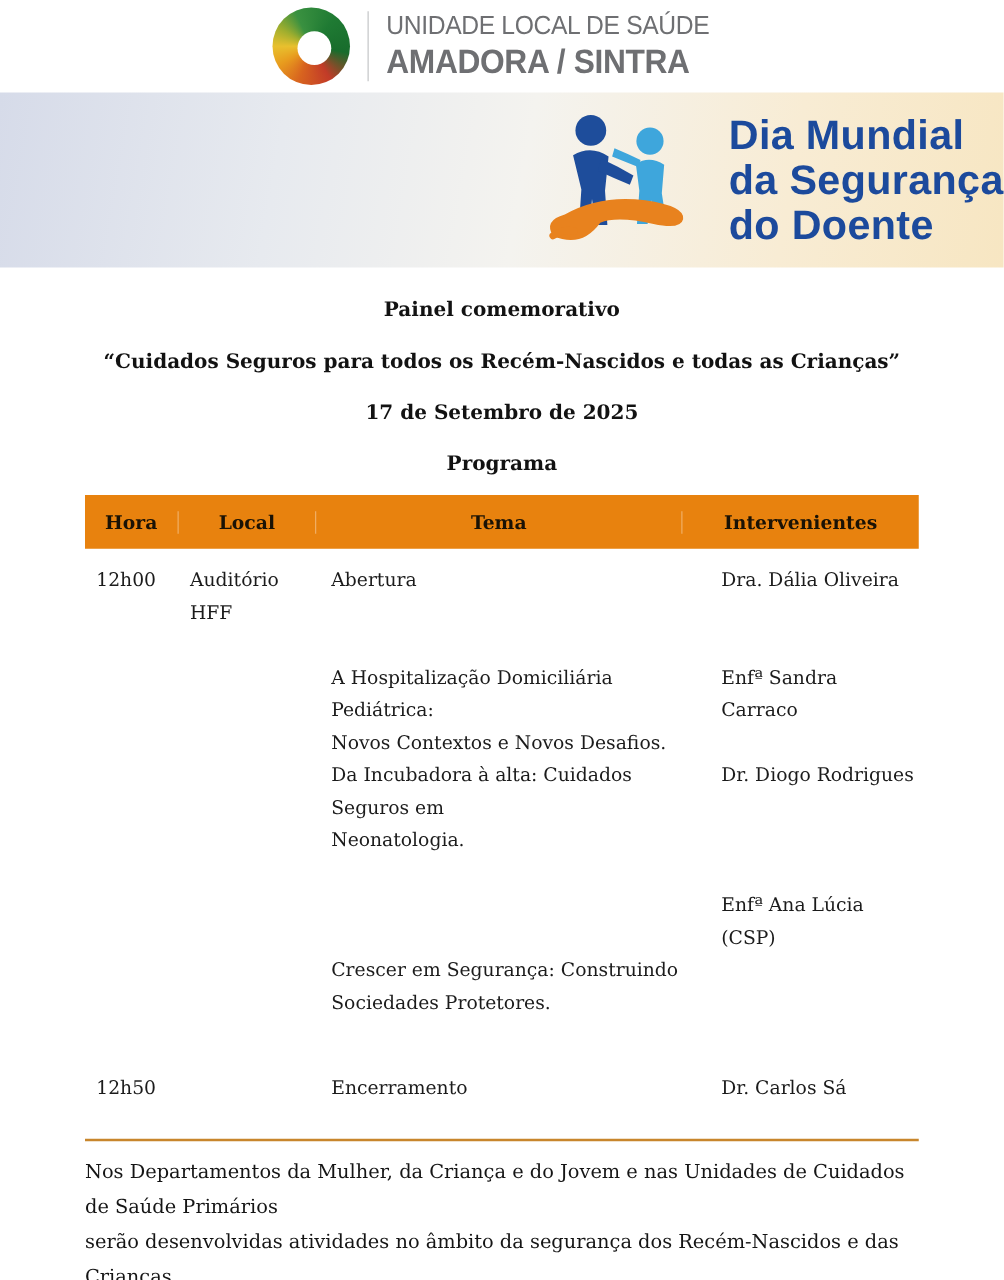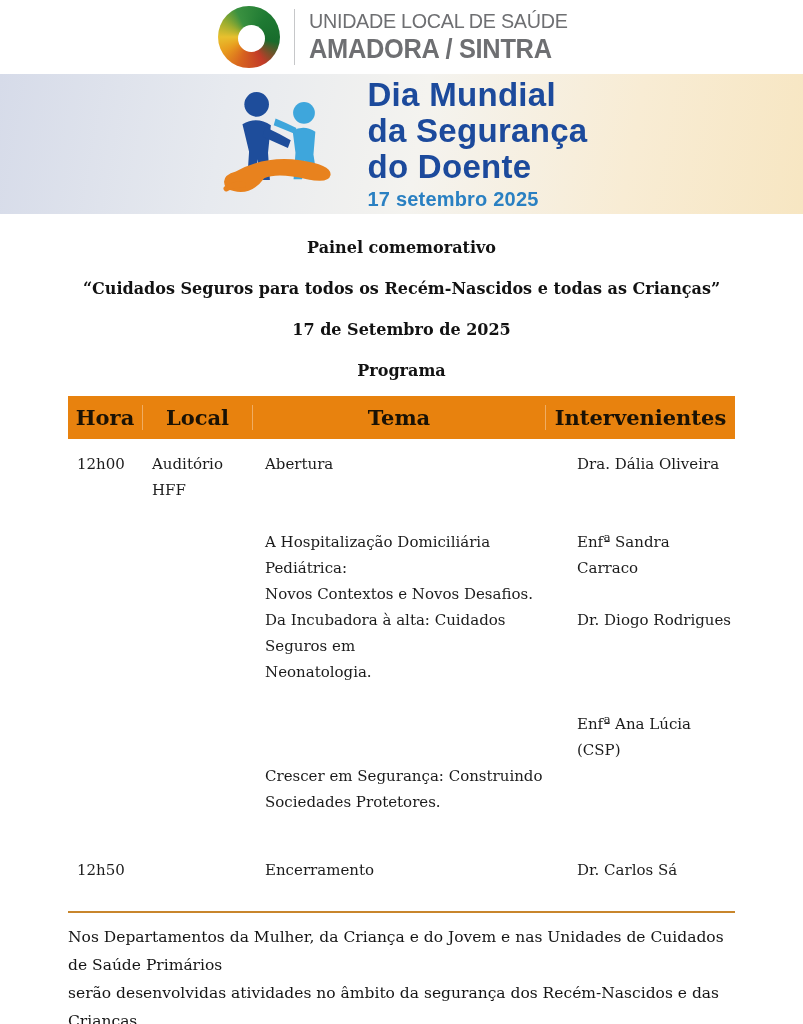--- a/index.html
+++ b/index.html
@@ -25,21 +25,21 @@
   .org-divider{width:1px;height:56px;background:#c6c7c9;}
   .org-text{display:flex;flex-direction:column;justify-content:center;
     font-family:"Liberation Sans", sans-serif;color:#6e6f72;letter-spacing:-0.3px;}
   .org-line1{font-size:21px;font-weight:400;transform:scaleX(.94);transform-origin:left;}
   .org-line2{font-size:27px;font-weight:700;transform:scaleX(.94);transform-origin:left;margin-top:1px;}
 
   
   .banner{
     height:140px;width:803px;
     background:linear-gradient(100deg,#d6dbe9 0%,#e7eaef 28%,#f4f3ef 52%,#f8ecd4 78%,#f7e6c2 100%);
-    display:flex;align-items:center;justify-content:center;gap:10px;
+    display:flex;align-items:center;justify-content:flex-end;gap:10px;
   }
   .banner-art{flex:0 0 auto;margin-top:4px;}
   .banner-text{display:flex;flex-direction:column;}
   .banner-title{
     font-family:"Liberation Sans", sans-serif;font-weight:700;
     font-size:33px;line-height:36px;color:#1c4a9c;letter-spacing:.3px;
   }
   .banner-date{
     font-family:"Liberation Sans", sans-serif;font-weight:700;
     font-size:20px;color:#2a80c2;margin-top:3px;letter-spacing:.2px;
@@ -50,21 +50,21 @@
     text-align:center;font-weight:700;font-size:16px;color:#121212;margin-top:22px;
   }
   .heading.first{margin-top:24px;}
 
   
   .content{width:667px;margin-left:68px;}
   .table-wrap{margin-top:16px;}
   .thead{
     display:grid;grid-template-columns:74px 110px 293px 190px;
     background:#e8820e;height:43px;align-items:center;text-align:center;
-    font-weight:700;font-size:21px;color:#1a1205;
+    font-weight:700;font-size:15px;color:#1a1205;
   }
   .thead .hcell{border-left:1px solid rgba(255,255,255,.35);}
   .thead .hcell:first-child{border-left:none;}
   .tbody{padding-top:12px;}
   .trow{
     display:grid;grid-template-columns:74px 110px 293px 190px;
     font-size:15px;line-height:26px;color:#1b1b1b;
   }
   .cell.c-hora{padding-left:9px;}
   .cell.c-local{padding-left:10px;}
@@ -100,21 +100,20 @@
     <path d="M82,49 Q94,42 106,50 L104,74 L108,100 L99,100 L95,80 L92,100 L83,100 L85,72 Z" fill="#3ea6dc"></path>
     <path d="M84,52 Q72,47 62,43 L64,36 Q76,41 86,46 Z" fill="#3ea6dc"></path>
 
     <path d="M12,110 Q4,97 22,92 Q52,75 90,80 Q124,85 122,96 Q120,105 97,100 Q66,93 52,99 Q36,121 12,110 Z" fill="#e8821e"></path>
     <path d="M12,110 Q22,104 30,106" stroke="#e8821e" stroke-width="6" fill="none" stroke-linecap="round"></path>
   </svg>
   <div class="banner-text">
     <div class="banner-title">Dia Mundial</div>
     <div class="banner-title">da Segurança</div>
     <div class="banner-title">do Doente</div>
-    <div class="banner-date">17 setembro 2025</div>
   </div>
 </div>
 
 <div class="heading first">Painel comemorativo</div>
 <div class="heading">“Cuidados Seguros para todos os Recém-Nascidos e todas as Crianças”</div>
 <div class="heading">17 de Setembro de 2025</div>
 <div class="heading">Programa</div>
 
 <div class="content">
   <div class="table-wrap">

